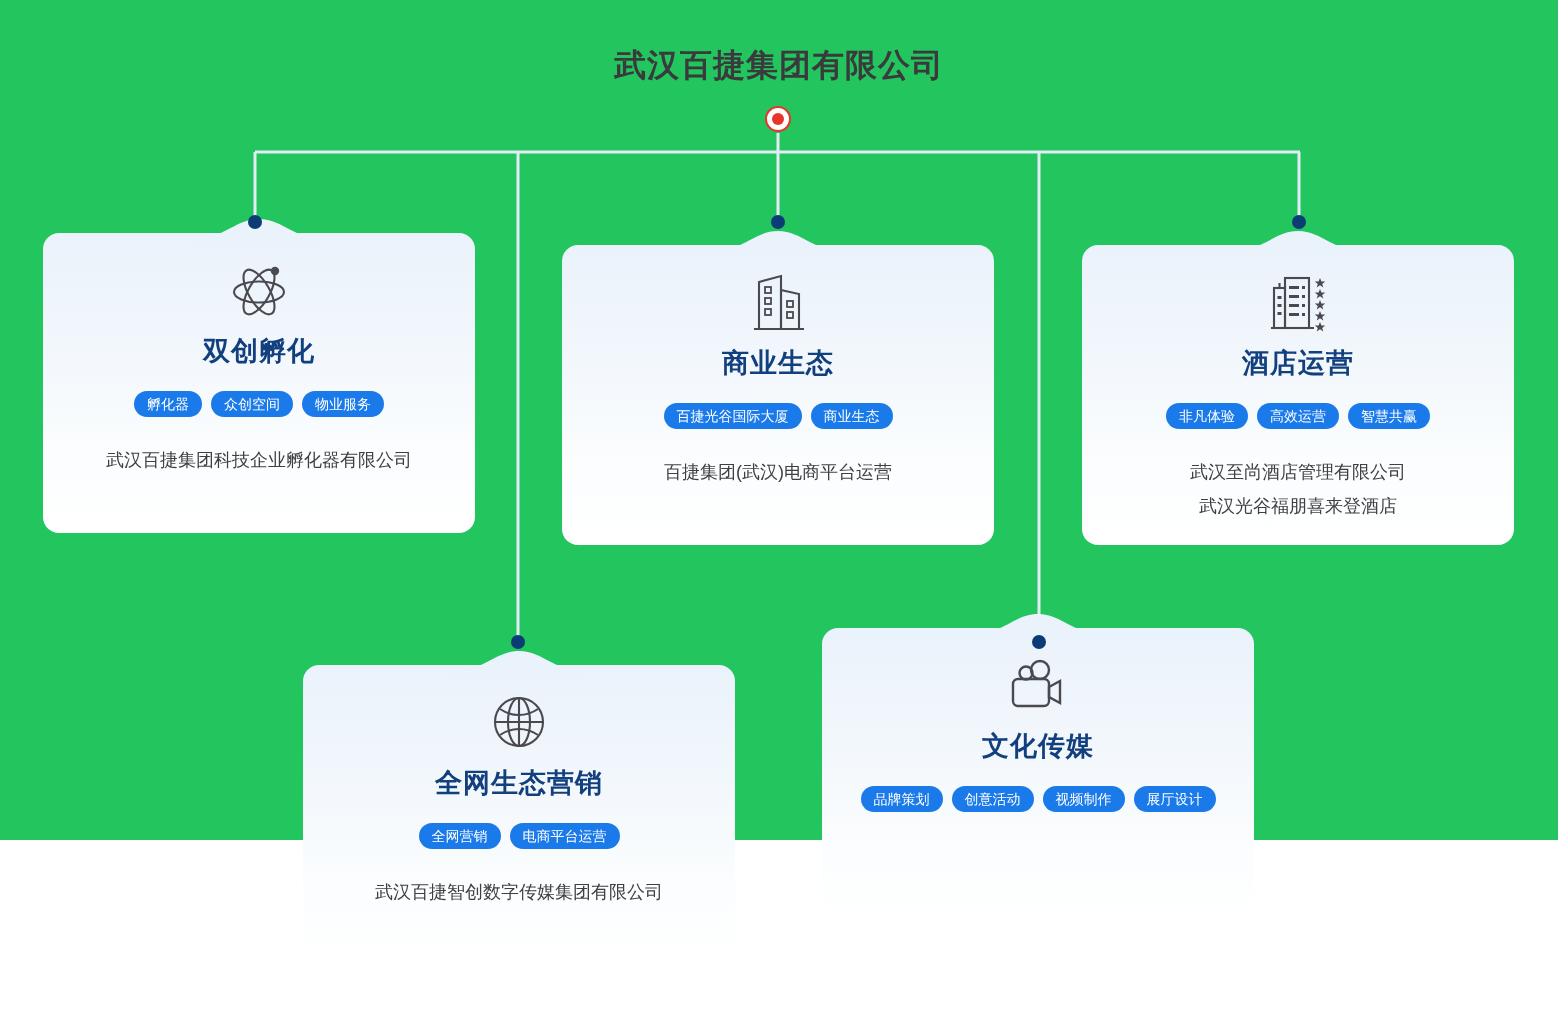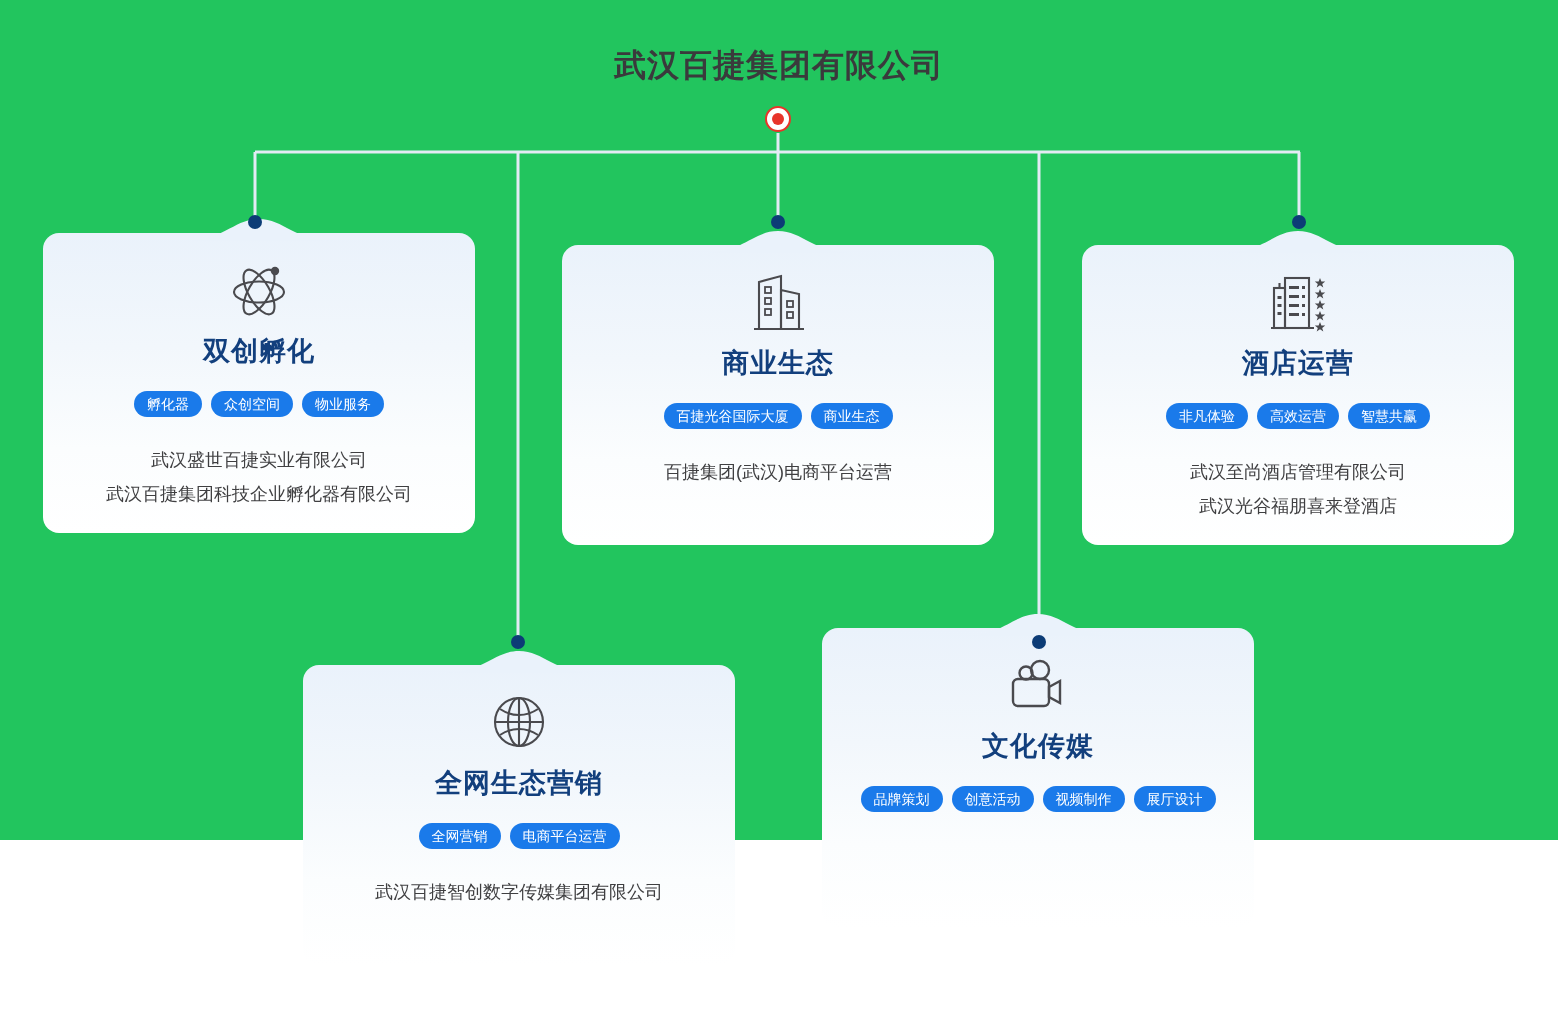--- a/index.html
+++ b/index.html
@@ -212,21 +212,20 @@
         <circle cx="47" cy="12" r="4.2" fill="#4a4a4e"></circle>
       </svg>
     </div>
     <div class="card-title">双创孵化</div>
     <div class="tag-row">
       <span class="tag">孵化器</span>
       <span class="tag">众创空间</span>
       <span class="tag">物业服务</span>
     </div>
     <div class="company-list">
-      <div class="company">武汉盛世百捷实业有限公司</div>
       <div class="company">武汉百捷集团科技企业孵化器有限公司</div>
     </div>
   </div>
 
   <div class="card" id="card-1">
     <div class="notch">
       <svg width="150" height="22" viewBox="0 0 150 22">
         <path d="M0 22 C40 22 50 0 75 0 C100 0 110 22 150 22 Z" fill="#eaf2fb"></path>
       </svg>
     </div>

